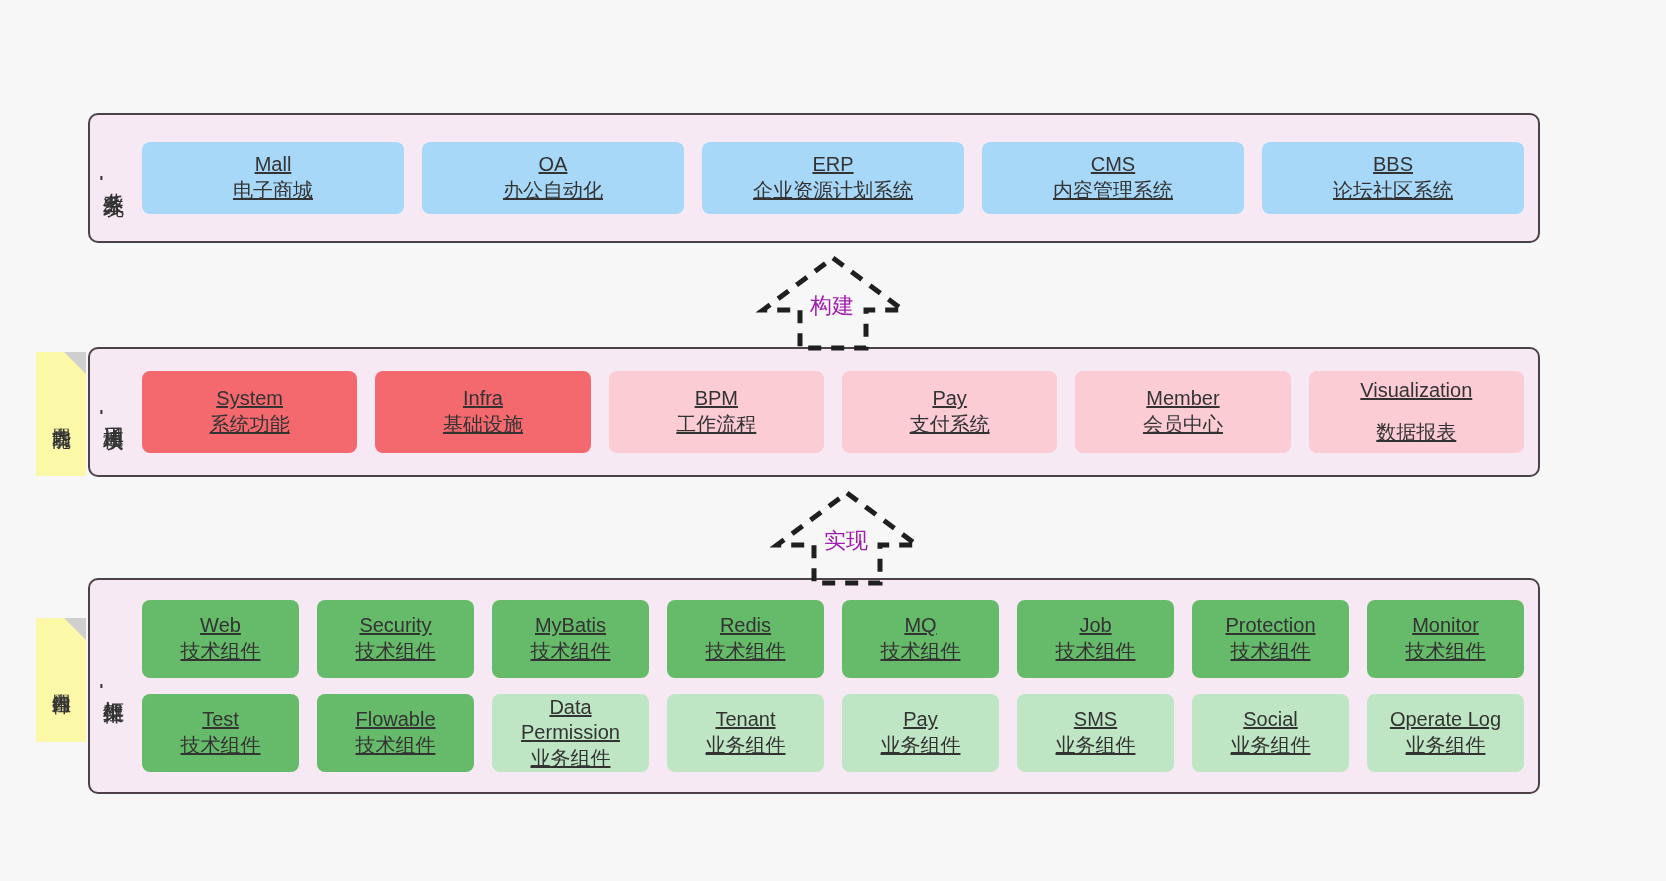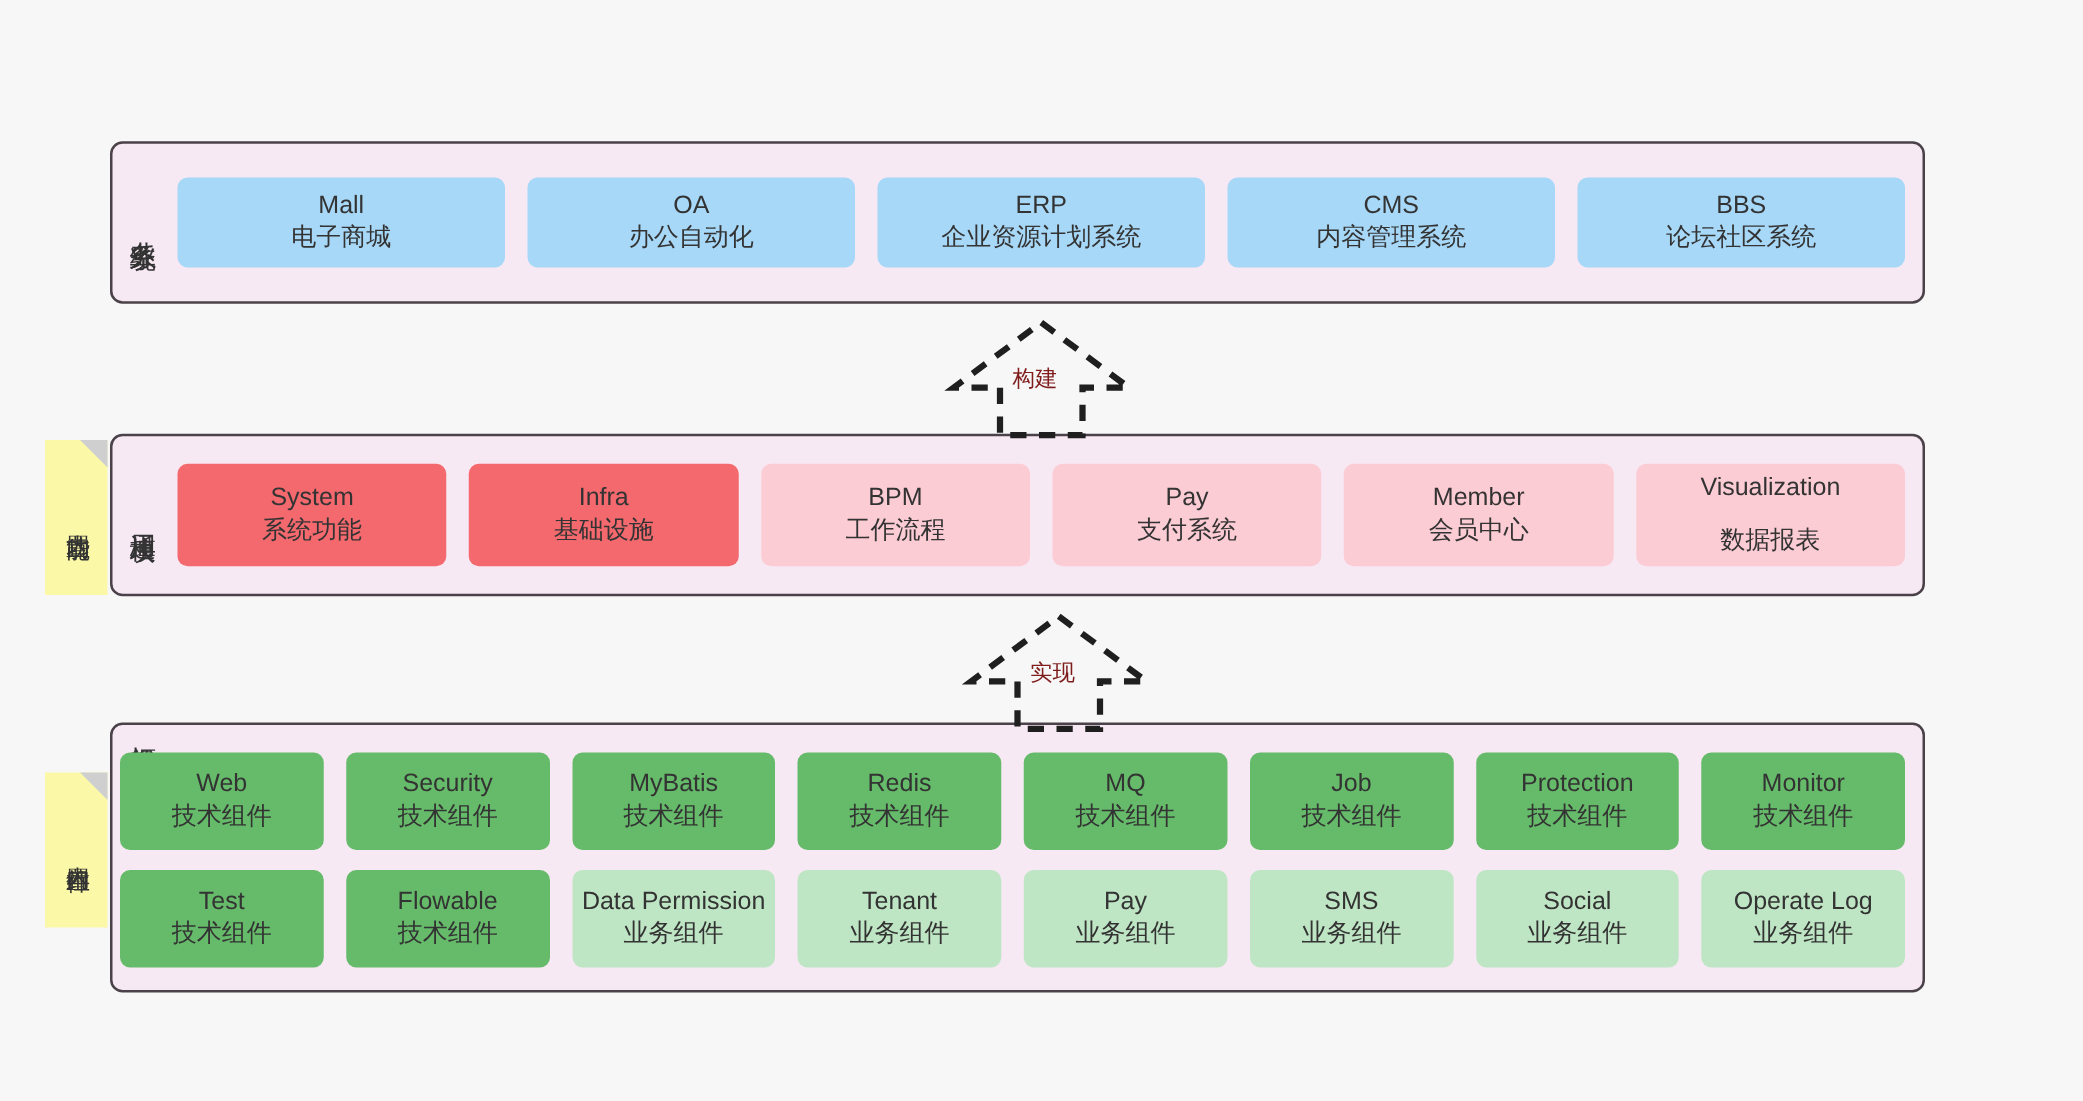--- a/index.html
+++ b/index.html
@@ -25,20 +25,21 @@
 
   
   .layer {
     position: absolute;
     box-sizing: border-box;
     background: #f7e9f4;
     border: 2px solid #4a4248;
     border-radius: 10px;
     display: flex;
     align-items: stretch;
+    text-decoration: underline;
   }
   .layer-title {
     flex: 0 0 auto;
     width: 46px;
     display: flex;
     align-items: center;
     justify-content: center;
     font-size: 21px;
     line-height: 1.18;
     letter-spacing: 1px;
@@ -105,22 +106,22 @@
     border-top: 22px solid #cfcfcf;
   }
 
   
   .arrow {
     position: absolute;
     z-index: 2;
   }
   .arrow-label {
     position: absolute;
-    font-size: 18px;
-    color: #7f1d1d;
+    font-size: 22px;
+    color: #a21caf;
     background: transparent;
     white-space: nowrap;
     user-select: none;
     z-index: 3;
   }
 </style>
 </head>
 <body style="background: rgb(247, 247, 247);">
 
 <div id="canvas">
@@ -198,21 +199,21 @@
   <svg class="arrow" style="left:762px; top:487px;" width="170" height="100" viewBox="0 0 170 100">
     <path d="M 85 6 L 155 58 L 118 58 L 118 96 L 52 96 L 52 58 L 15 58 Z" fill="none" stroke="#1f1f1f" stroke-width="5" stroke-dasharray="13,10" stroke-linejoin="miter"></path>
   </svg>
   <div class="arrow-label" style="left:824px; top:526px;">实现</div>
 
   <div class="note" style="left: 36px; top: 618px; width: 50px; height: 124px; background: rgb(251, 248, 168);">
     <span class="fold" style="border-top-color: rgb(207, 207, 207);"></span>
     <span>内置组件</span>
   </div>
 
-  <div class="layer" id="layer-2" style="left: 88px; top: 578px; width: 1452px; height: 216px; background: rgb(247, 233, 244); border-color: rgb(74, 66, 72); flex-direction: column;">
+  <div class="layer" id="layer-2" style="left: 88px; top: 578px; width: 1452px; height: 216px; background: rgb(247, 233, 244); border-color: rgb(74, 66, 72);">
     <div class="layer-title">框架组件</div>
     <div class="layer-body">
 
       <div class="row">
         <div class="cell" style="height: 78px; background: rgb(102, 187, 106);">
           <span class="t1">Web</span>
           <span class="t2">技术组件</span>
         </div>
         <div class="cell" style="height: 78px; background: rgb(102, 187, 106);">
           <span class="t1">Security</span>

